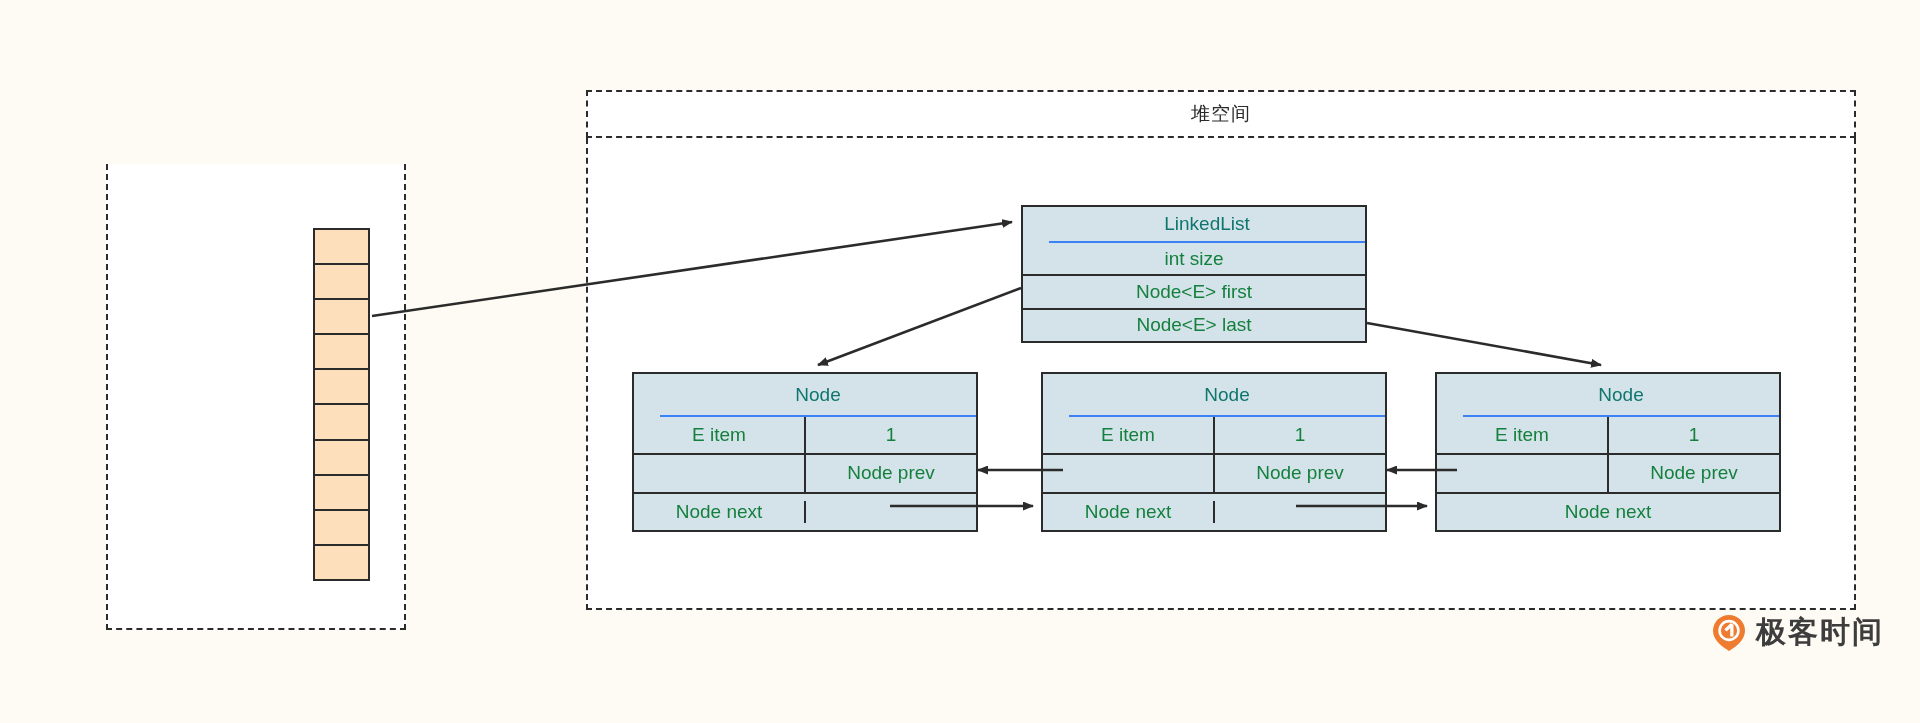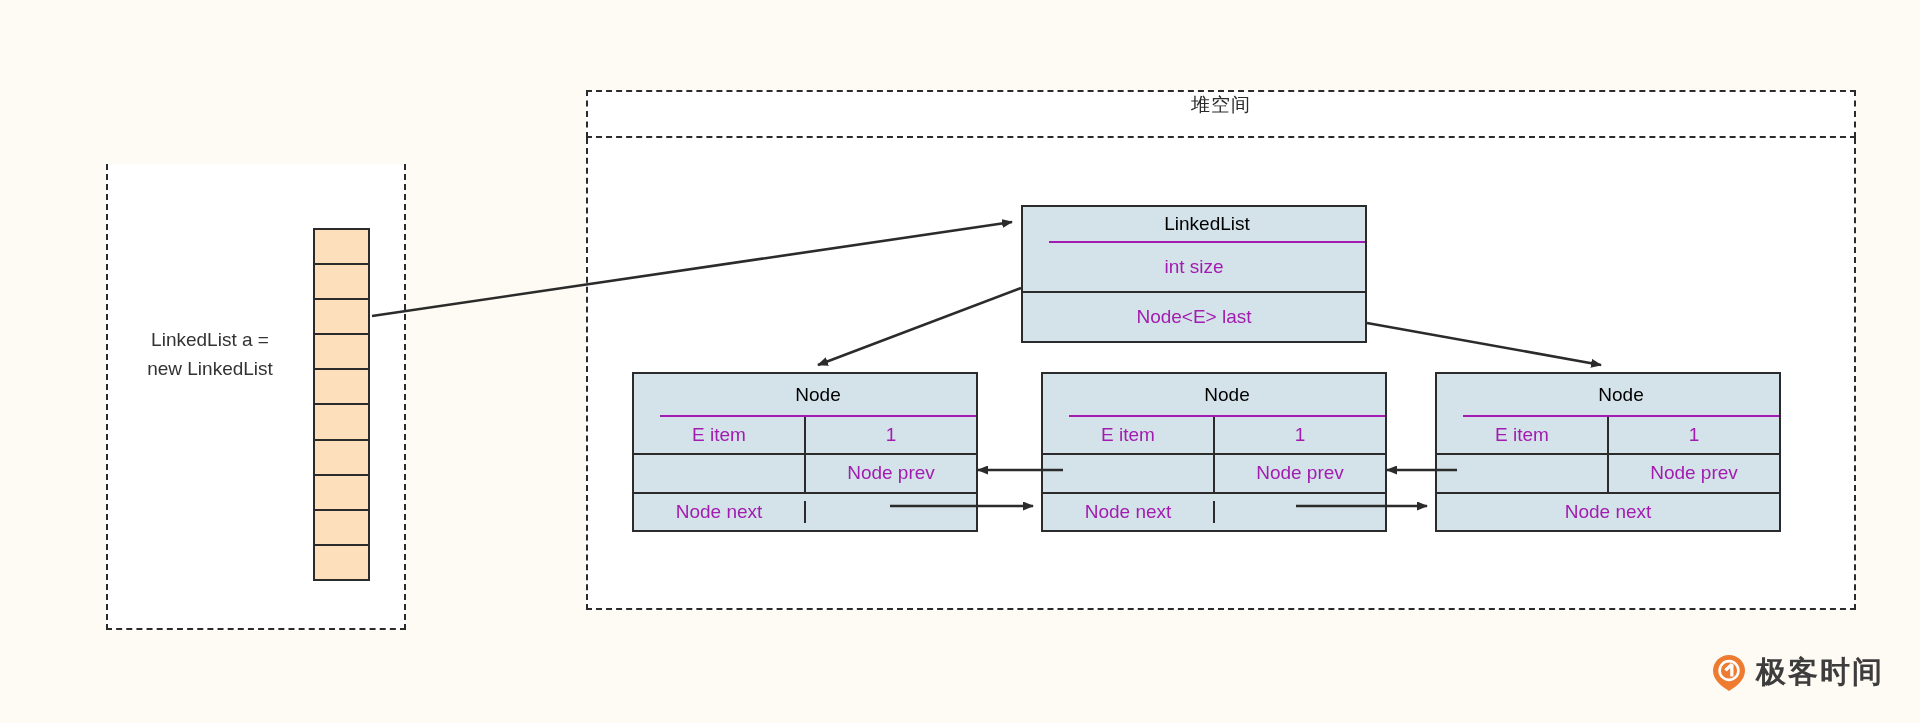--- a/index.html
+++ b/index.html
@@ -26,20 +26,21 @@
   
   .region {
     border: 2.5px dashed #2b2b2b;
     background: #ffffff;
   }
   .region-title {
     border: 2.5px dashed #2b2b2b;
     border-bottom-width: 2.5px;
     background: #ffffff;
     display: flex;
+    align-items: center;
     justify-content: center;
     font-size: 19px;
     color: #2b2b2b;
     letter-spacing: 1px;
   }
 
   
   .stack-col {
     border: 2px solid #2b2b2b;
     background: #fbdeb1;
@@ -73,33 +74,33 @@
     flex: 1 1 0;
     min-height: 0;
   }
   .obj-row:last-child { border-bottom: none; align-items: center; }
   .obj-cell {
     flex: 1 1 0;
     display: flex;
     align-items: center;
     justify-content: center;
     font-size: 19px;
-    color: #a21caf;
+    color: #15803d;
     border-right: 2px solid #2b2b2b;
     overflow: hidden;
     white-space: nowrap;
   }
   .obj-cell:last-child { border-right: none; }
   .obj-head {
     display: flex;
     align-items: center;
     justify-content: center;
     font-size: 19px;
-    color: #000000;
-    border-bottom: 2px solid #a21caf;
+    color: #0f766e;
+    border-bottom: 2px solid #3b82f6;
     margin-left: 26px;
   }
 
   
   .watermark {
     display: flex;
     align-items: center;
     gap: 10px;
   }
   .wm-text {
@@ -117,24 +118,20 @@
   }
 </style>
 </head>
 <body>
 
 <div id="canvas">
 
   <div class="abs region" style="left:106px; top:164px; width:300px; height:466px; border-top:none;">
   </div>
 
-  <div class="abs stack-label" style="left:120px; top:326px; width:180px;">
-    <div>LinkedList a =</div>
-    <div>new LinkedList</div>
-  </div>
 
   <div class="abs stack-col" style="left:313px; top:228px; width:57px; height:353px;">
     <div class="stack-cell"></div>
     <div class="stack-cell"></div>
     <div class="stack-cell"></div>
     <div class="stack-cell"></div>
     <div class="stack-cell"></div>
     <div class="stack-cell"></div>
     <div class="stack-cell"></div>
     <div class="stack-cell"></div>
@@ -145,20 +142,23 @@
   <div class="abs region-title" style="left:586px; top:90px; width:1270px; height:48px;">
     <span>堆空间</span>
   </div>
   <div class="abs region" style="left:586px; top:138px; width:1270px; height:472px; border-top:none;">
   </div>
 
   <div class="abs obj-box" style="left:1021px; top:205px; width:346px; height:138px;">
     <div class="obj-head" style="height:34px;">LinkedList</div>
     <div class="obj-row">
       <div class="obj-cell">int size</div>
+    </div>
+    <div class="obj-row">
+      <div class="obj-cell">Node&lt;E&gt; first</div>
     </div>
     <div class="obj-row">
       <div class="obj-cell">Node&lt;E&gt; last</div>
     </div>
   </div>
 
   <div class="abs obj-box" style="left:632px; top:372px; width:346px; height:160px;">
     <div class="obj-head" style="height:41px;">Node</div>
     <div class="obj-row">
       <div class="obj-cell">E item</div>
@@ -234,21 +234,21 @@
 
     <g>
       <path d="M1296,506 L1427,506" stroke="#2b2b2b" stroke-width="2.6" fill="none" marker-end="url(#ah)"></path>
     </g>
 
     <g>
       <path d="M1457,470 L1387,470" stroke="#2b2b2b" stroke-width="2.6" fill="none" marker-end="url(#ah)"></path>
     </g>
   </svg>
 
-  <div class="abs watermark" style="left:1712px; top:652px;justify-content:space-between;">
+  <div class="abs watermark" style="left:1712px; top:612px;justify-content:space-between;">
     <svg width="34" height="38" viewBox="0 0 34 38">
       <path d="M17,1 C8.2,1 1,8 1,16.6 C1,24 6.5,31 17,37 C27.5,31 33,24 33,16.6 C33,8 25.8,1 17,1 Z" fill="#ee7b30"></path>
       <path d="M21.5,10.5 L21.5,22.5 L18.2,22.5 L18.2,14.2 L14.6,17.6 L12.3,15.2 L18.6,9.2 Z" fill="#ffffff"></path>
       <circle cx="17" cy="16.5" r="9.4" fill="none" stroke="#ffffff" stroke-width="2.6"></circle>
     </svg>
     <span class="wm-text">极客时间</span>
   </div>
 
 </div>
 

